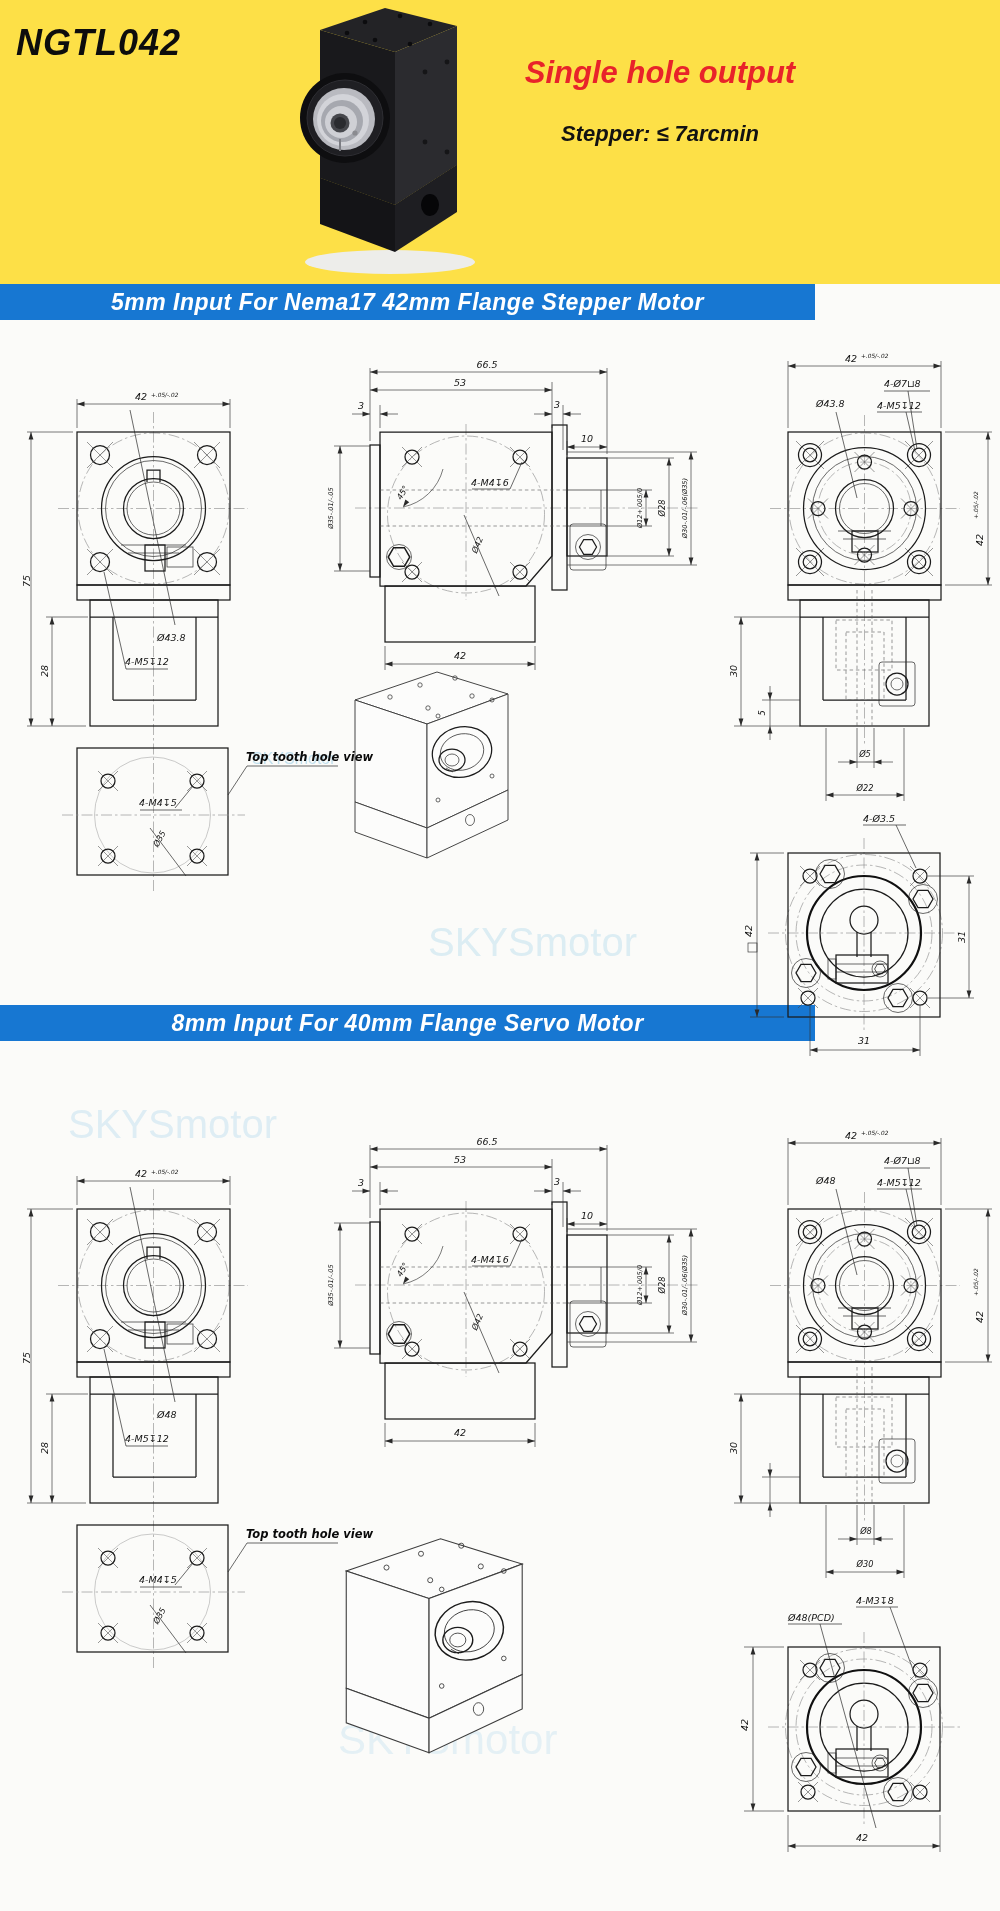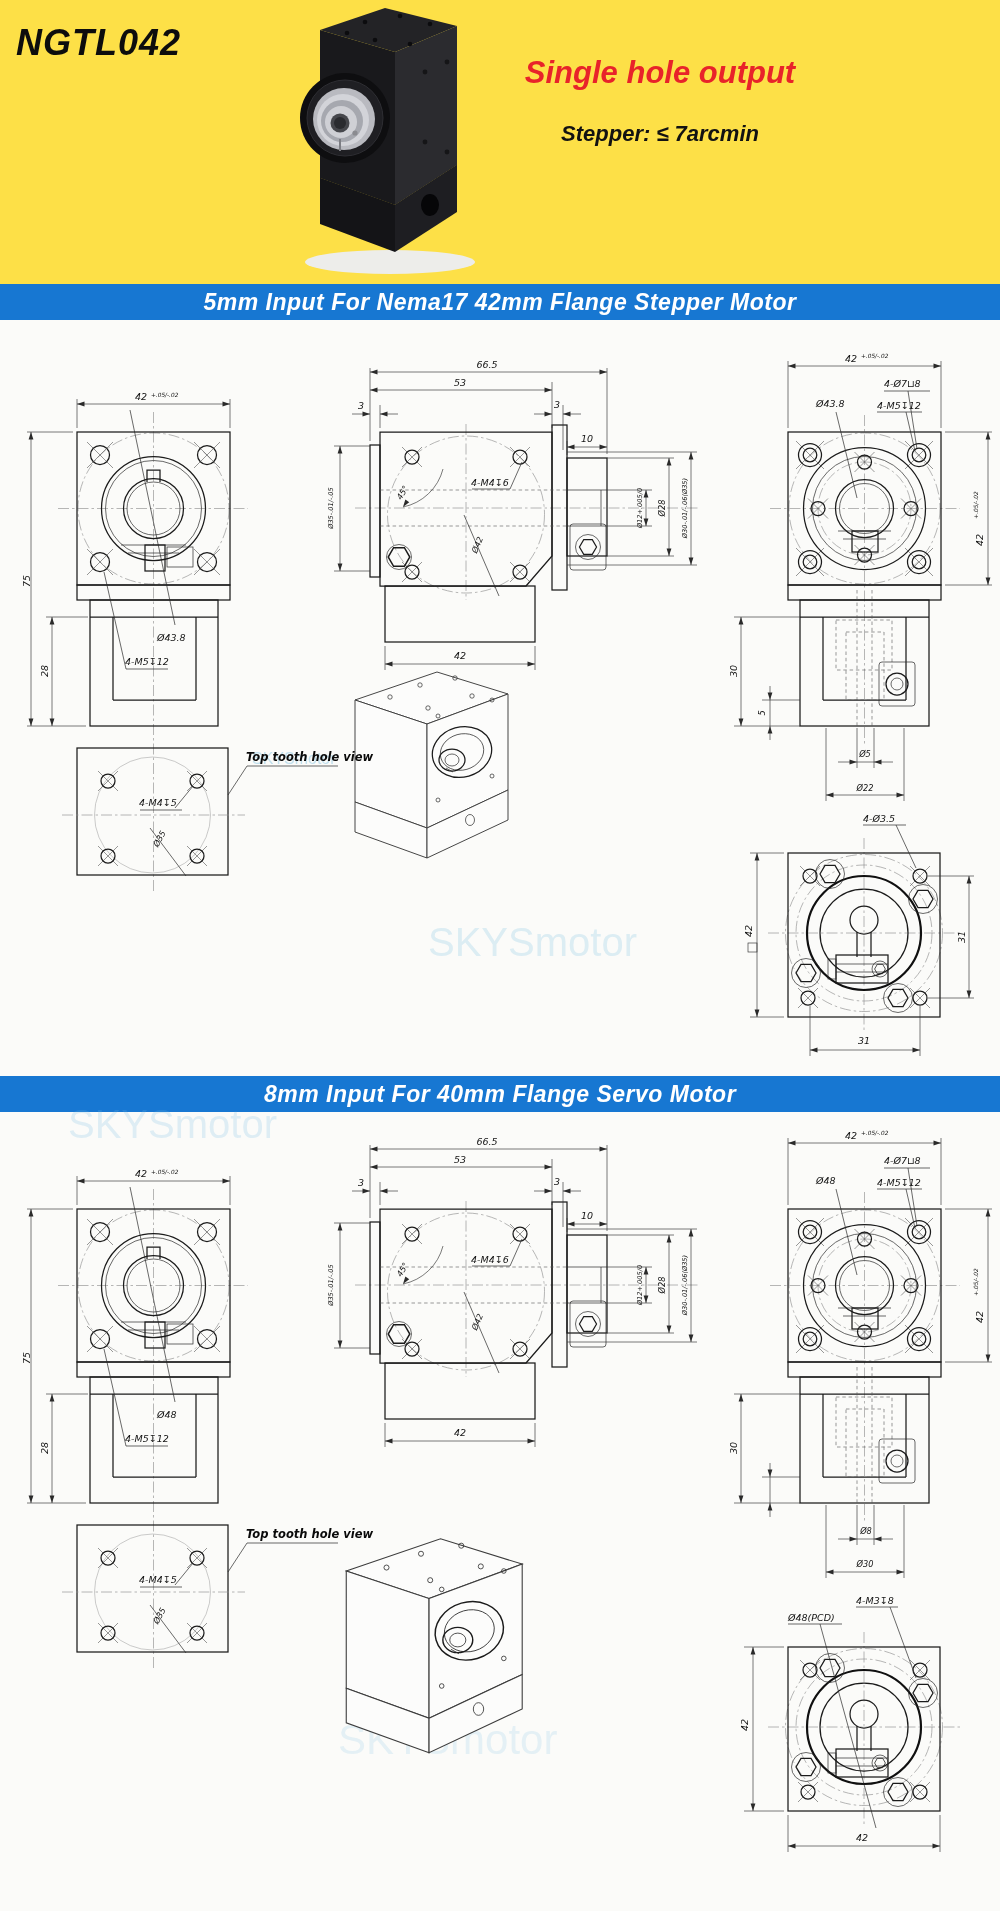--- a/index.html
+++ b/index.html
@@ -3,23 +3,23 @@
 <meta charset="utf-8">
 <style>
   html,body{margin:0;padding:0;background:#fff;font-family:"Liberation Sans",sans-serif}
   .page{position:relative;width:1000px;height:1911px;background:#fbfbf9;overflow:hidden}
   .header{position:absolute;left:0;top:0;width:1000px;height:284px;background:#fde047}
   .model{position:absolute;left:16px;top:22px;font:bold italic 36px "Liberation Sans",sans-serif;color:#0d0d0d;letter-spacing:1px}
   .photo{position:absolute;left:225px;top:0px;width:260px;height:284px}
   .hl{position:absolute;left:505px;top:55px;width:310px;text-align:center;font:bold italic 31px "Liberation Sans",sans-serif;color:#e8232a}
   .sp{position:absolute;left:498px;width:324px;text-align:center;font:bold italic 22px "Liberation Sans",sans-serif;color:#121212}
   .sp1{top:90px}.sp2{top:121px}
-  .banner{position:absolute;left:0;width:1000px;height:36px;background:#1777d2;display:flex;align-items:center;justify-content:center}
+  .banner{position:absolute;left:0;width:815px;height:36px;background:#1777d2;display:flex;align-items:center;justify-content:center}
   .banner span{font:bold italic 23px "Liberation Sans",sans-serif;color:#fff;letter-spacing:.5px}
-  .b1{top:284px}.b2{top:1076px}
+  .b1{top:284px}.b2{top:1005px}
   .secsvg{position:absolute;left:0}
   .wm{position:absolute;font:bold italic 44px "Liberation Sans",sans-ser?f,sans-serif;pointer-events:none;white-space:nowrap}
   .wm1{left:252px;top:750px;color:rgba(110,185,224,.42)}
   .wm2{left:428px;top:920px;color:rgba(110,185,224,.22);font-size:40px}
   .wm3{left:68px;top:1102px;color:rgba(110,185,224,.20);font-size:40px}
   .wm4{left:338px;top:1716px;color:rgba(110,185,224,.16);font-size:42px}
   svg text{user-select:none}
   .ol{fill:none;stroke:#1b1b1b;stroke-width:1.25}
   .ol2{fill:none;stroke:#101010;stroke-width:2.2}
   .tl{fill:none;stroke:#2a2a2a;stroke-width:.7}

